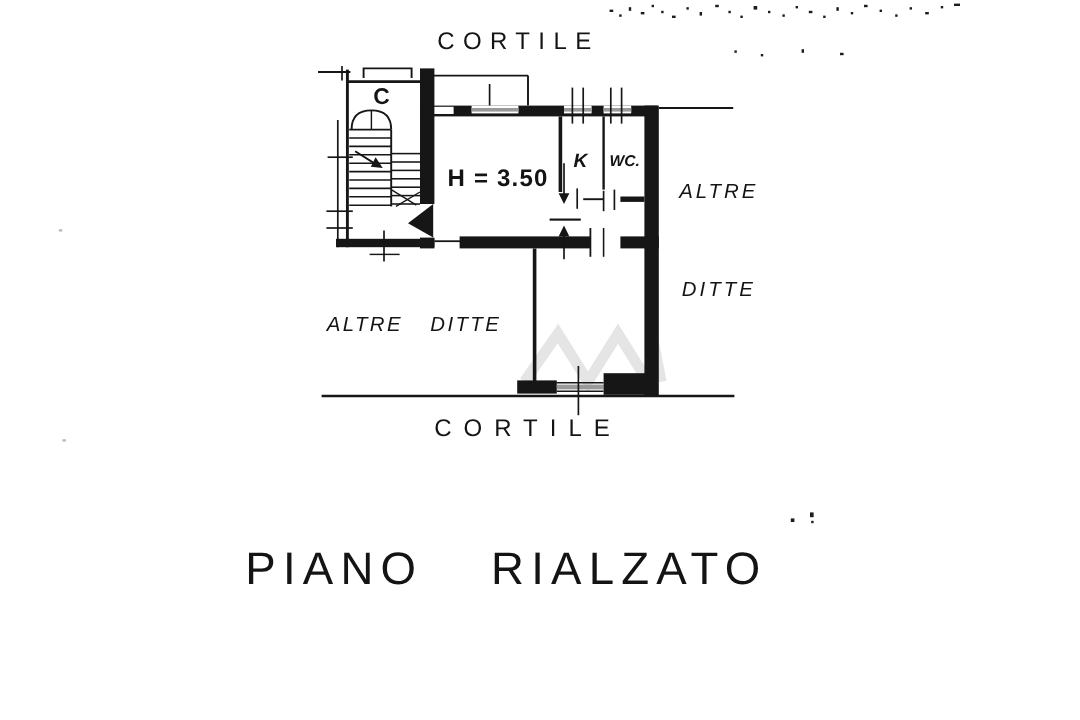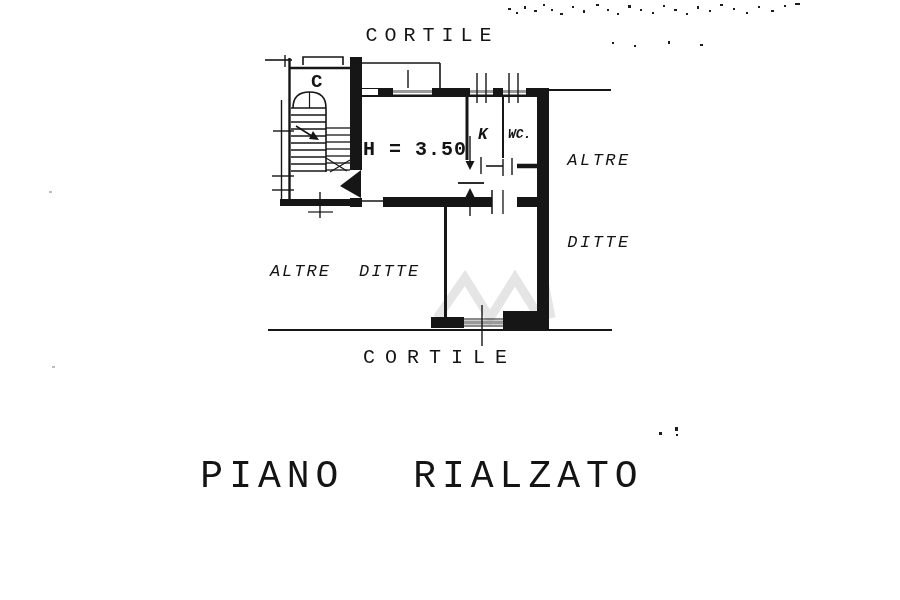--- a/index.html
+++ b/index.html
@@ -2,21 +2,21 @@
 <html><head>
 <meta charset="utf-8">
 <style>
   html, body { margin: 0; padding: 0; background: #ffffff; }
   .canvas {
     position: relative;
     width: 900px;
     height: 600px;
     background: #ffffff;
     overflow: hidden;
-    font-family: Liberation Mono, monospace;
+    font-family: Liberation Sans, sans-serif;
   }
   svg { display: block; }
   .ink-line   { stroke: #161616; fill: none; }
   .ink-fill   { fill: #161616; stroke: none; }
   .paper-fill { fill: #ffffff; stroke: none; }
   .glass-fill { fill: #9a9a9a; stroke: none; }
   .noise      { fill: #1d1d1d; stroke: none; }
   .noise-soft { fill: #bdbdbd; stroke: none; }
   .wm         { stroke: #dcdcdc; fill: none; opacity: 0.75; }
 

